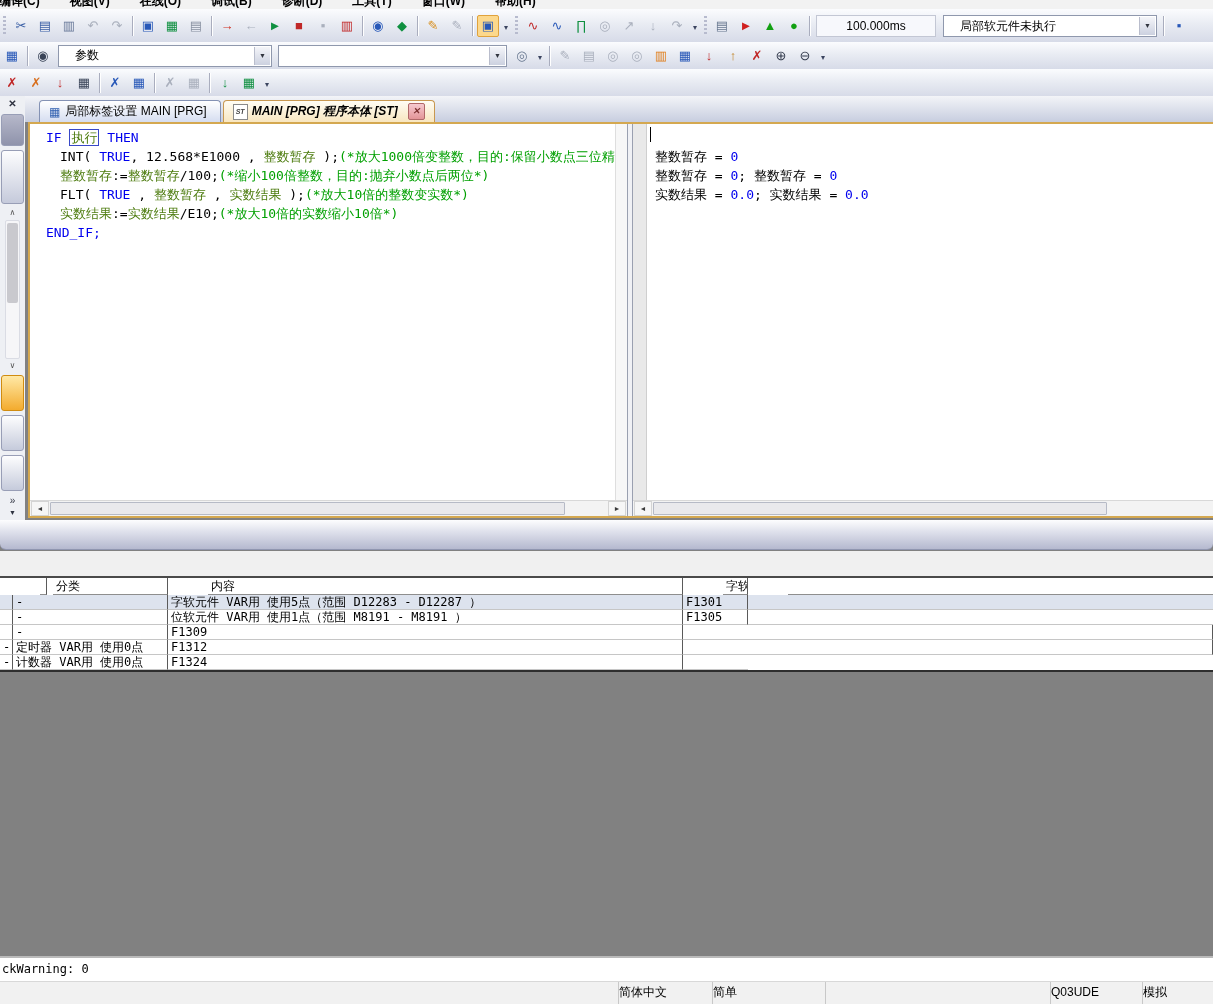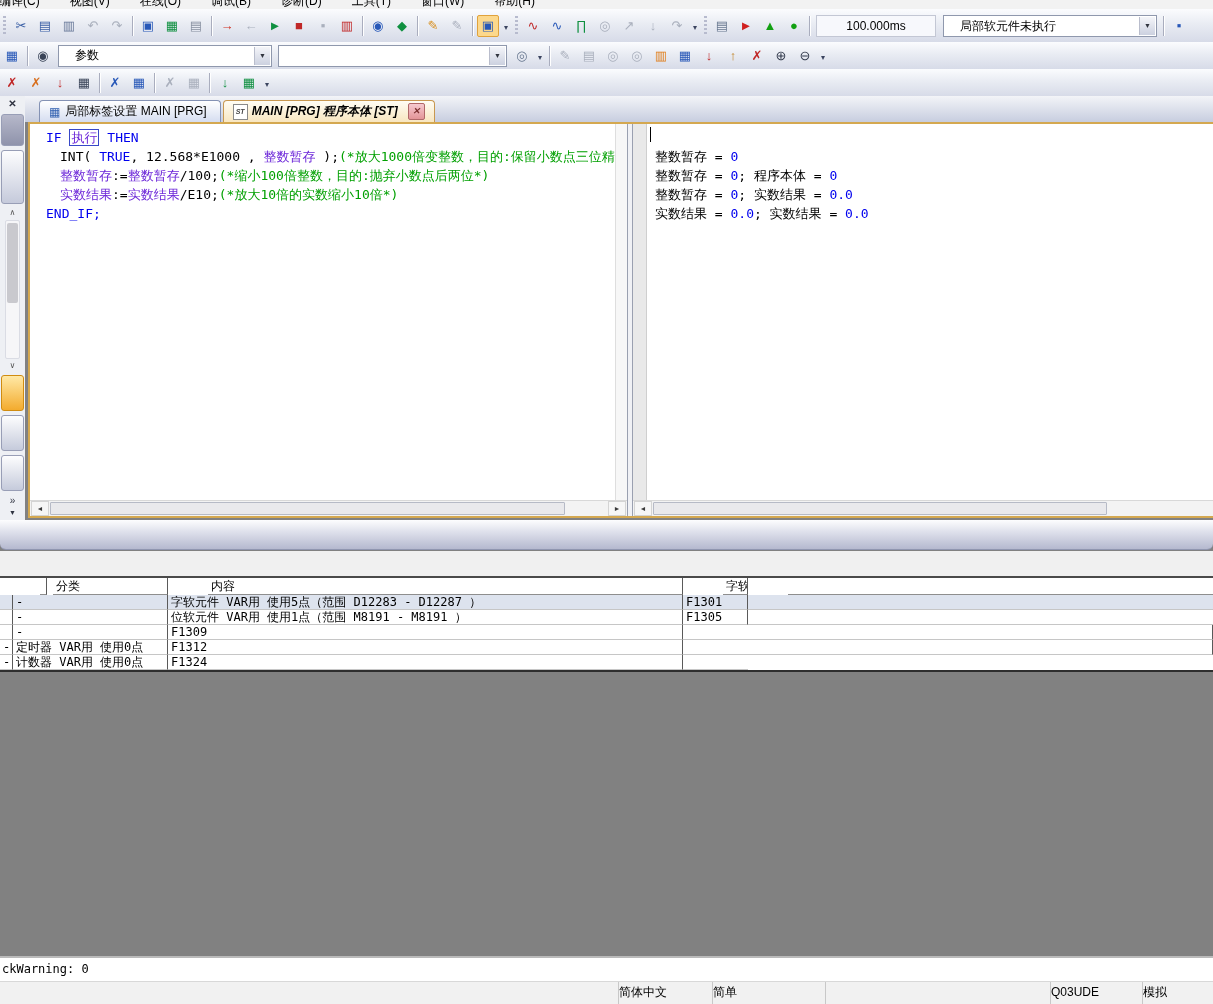--- a/index.html
+++ b/index.html
@@ -1,20 +1,20 @@
 <!DOCTYPE html>
 <html><head>
 <meta charset="utf-8">
 <style>
   html,body{margin:0;padding:0;}
   #screen{position:relative;width:1213px;height:1004px;background:#818181;overflow:hidden;
           font-family:"Liberation Sans",sans-serif;font-size:12px;color:#000;}
 
   
-  #menubar{position:absolute;left:0;top:0;width:100%;height:9px;background:#f2f2f2;overflow:hidden;}
+  #menubar{position:absolute;left:0;top:0;width:100%;height:9px;background:#f2f2f2;overflow:hidden;font-weight:bold;}
   .menu-items{display:flex;margin-left:-16px;}
   .menu-item{padding:0 15px;line-height:20px;margin-top:-9px;white-space:nowrap;}
 
   
   .toolbar{position:absolute;left:0;width:100%;display:flex;align-items:center;
            background:linear-gradient(180deg,#fbfcfe 0%,#e9ecf3 45%,#d7dbe8 100%);
            border-bottom:1px solid #c5c9d8;}
   #toolbar1{top:9px;height:33px;}
   #toolbar2{top:42px;height:27px;}
   #toolbar3{top:69px;height:27px;}
@@ -64,21 +64,21 @@
   
   #editor{position:absolute;left:28px;top:122px;width:1185px;height:396px;box-sizing:border-box;
           border:2px solid #d4a850;border-right:none;background:#fff;display:flex;}
   #codepanel{position:relative;width:598px;border-right:1px solid #9aa0b0;box-sizing:border-box;}
   .code-area{position:absolute;left:0;top:0;right:11px;bottom:15px;overflow:hidden;padding:4px 0 0 16px;
              font-family:"DejaVu Sans Mono",monospace;font-size:13px;}
   .cl{height:19px;line-height:19px;white-space:nowrap;}
   .cl.ind{padding-left:14px;}
   .tk{color:#000;}
   .tk.k{color:#0000ee;}
-  .tk.v{color:#6d28d9;}
+  .tk.v{color:#4d7c0f;}
   .tk.c{color:#00a000;}
   .tk.box{border:1px solid #3848c8;padding:0 1px;}
   .vscroll{position:absolute;right:0;top:0;bottom:15px;width:11px;background:#f7f7f7;border-left:1px solid #dedede;}
   .hscroll{position:absolute;left:0;right:0;bottom:0;height:15px;background:#f3f3f3;border-top:1px solid #d8d8d8;
            display:flex;align-items:center;}
   .sarrow{width:16px;height:13px;margin:0 1px;line-height:13px;text-align:center;font-size:7px;color:#3a3a3a;
           background:#f6f6f6;border:1px solid #d4d4d4;flex:0 0 auto;}
   .sthumb{height:11px;background:#e9e9ec;border:1px solid #b6bac6;border-radius:1px;flex:0 0 auto;}
   .strack{flex:1 1 auto;}
   #splitter{width:4px;background:#f0f1f5;}
@@ -262,39 +262,39 @@
         </div>
       </div>
   </div>
 
   <div id="editor">
     <div id="codepanel">
       <div class="code-area">
           <div class="cl"><span class="tk k">IF </span><span class="tk v box">执行</span><span class="tk t"> </span><span class="tk k">THEN</span></div>
           <div class="cl ind"><span class="tk t">INT( </span><span class="tk k">TRUE</span><span class="tk t">, 12.568*E1000 , </span><span class="tk v">整数暂存</span><span class="tk t"> );</span><span class="tk c">(*放大1000倍变整数，目的:保留小数点三位精度*)</span></div>
           <div class="cl ind"><span class="tk v">整数暂存</span><span class="tk t">:=</span><span class="tk v">整数暂存</span><span class="tk t">/100;</span><span class="tk c">(*缩小100倍整数，目的:抛弃小数点后两位*)</span></div>
+          <div class="cl ind"><span class="tk t">FLT( </span><span class="tk k">TRUE</span><span class="tk t"> , </span><span class="tk v">整数暂存</span><span class="tk t"> , </span><span class="tk v">实数结果</span><span class="tk t"> );</span><span class="tk c">(*放大10倍的整数变实数*)</span></div>
           <div class="cl ind"><span class="tk v">实数结果</span><span class="tk t">:=</span><span class="tk v">实数结果</span><span class="tk t">/E10;</span><span class="tk c">(*放大10倍的实数缩小10倍*)</span></div>
           <div class="cl"><span class="tk k">END_IF;</span></div>
         </div>
       <div class="vscroll"></div>
       <div class="hscroll">
         <span class="sarrow">◄</span>
         <div class="sthumb" style="width:86%"></div>
         <div class="strack"></div>
         <span class="sarrow">►</span>
       </div>
     </div>
     <div id="splitter"></div>
     <div id="monitorpanel">
       <div class="mon-gutter"></div>
       <div class="mon-caret"></div>
       <div class="mon-area">
           <div class="ml"><span class="tk m">整数暂存 = </span><span class="tk mval">0</span></div>
-          <div class="ml"><span class="tk m">整数暂存 = </span><span class="tk mval">0</span><span class="tk m">; 程序本体 = </span><span class="tk mval">0</span></div>
-          <div class="ml"><span class="tk m">整数暂存 = </span><span class="tk mval">0</span><span class="tk m">; 实数结果 = </span><span class="tk mval">0.0</span></div>
+          <div class="ml"><span class="tk m">整数暂存 = </span><span class="tk mval">0</span><span class="tk m">; 整数暂存 = </span><span class="tk mval">0</span></div>
           <div class="ml"><span class="tk m">实数结果 = </span><span class="tk mval">0.0</span><span class="tk m">; 实数结果 = </span><span class="tk mval">0.0</span></div>
         </div>
       <div class="hscroll">
         <span class="sarrow">◄</span>
         <div class="sthumb" style="width:78%"></div>
         <div class="strack"></div>
       </div>
     </div>
   </div>
 

